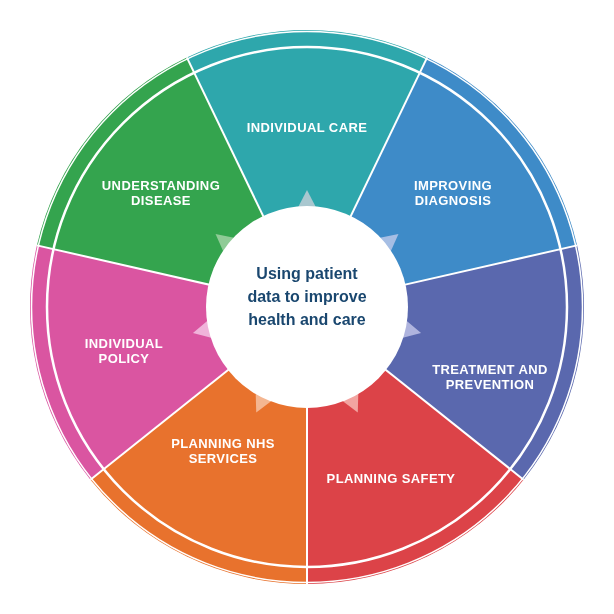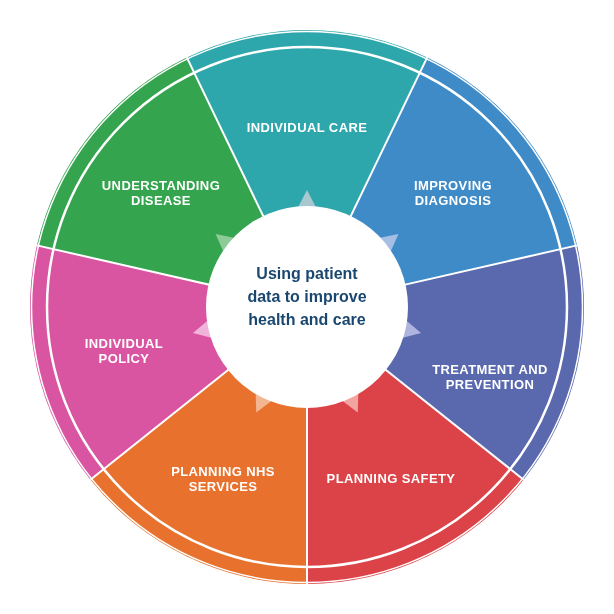--- a/index.html
+++ b/index.html
@@ -29,21 +29,21 @@
     font-size: 13px;
     line-height: 1.18;
     letter-spacing: 0.4px;
     white-space: pre-line;
     pointer-events: none;
   }
   #lab0 { left: 307px; top: 128px; width: 190px; }
   #lab1 { left: 453px; top: 193px; width: 140px; }
   #lab2 { left: 490px; top: 351px; width: 170px; margin-top: 26px; }
   #lab3 { left: 391px; top: 479px; width: 180px; }
-  #lab4 { left: 223px; top: 479px; width: 160px; text-align: center; }
+  #lab4 { left: 223px; top: 451px; width: 160px; text-align: center; }
   #lab5 { left: 124px; top: 351px; width: 140px; }
   #lab6 { left: 161px; top: 193px; width: 160px; }
   .center-text {
     position: absolute;
     left: 307px;
     top: 296px;
     width: 210px;
     transform: translate(-50%, -50%);
     text-align: center;
     font-weight: bold;

